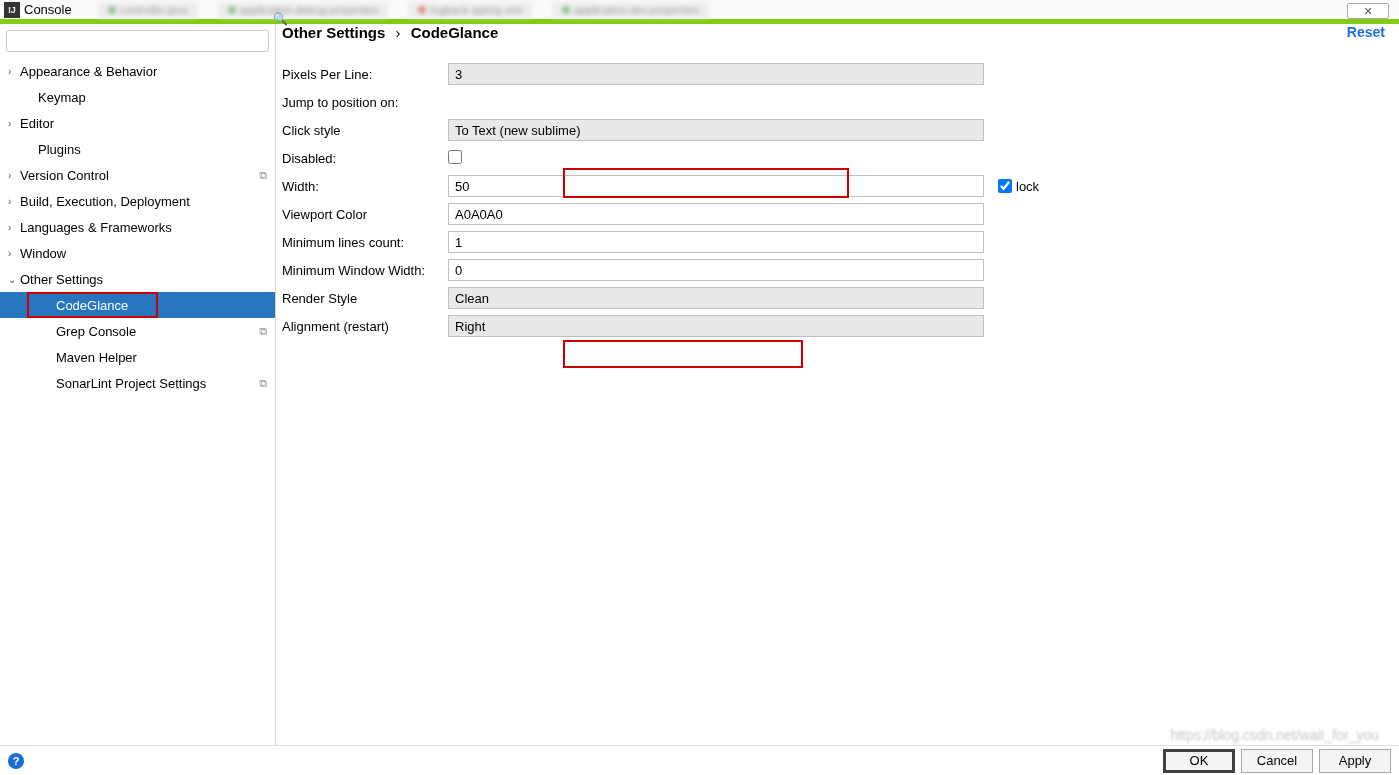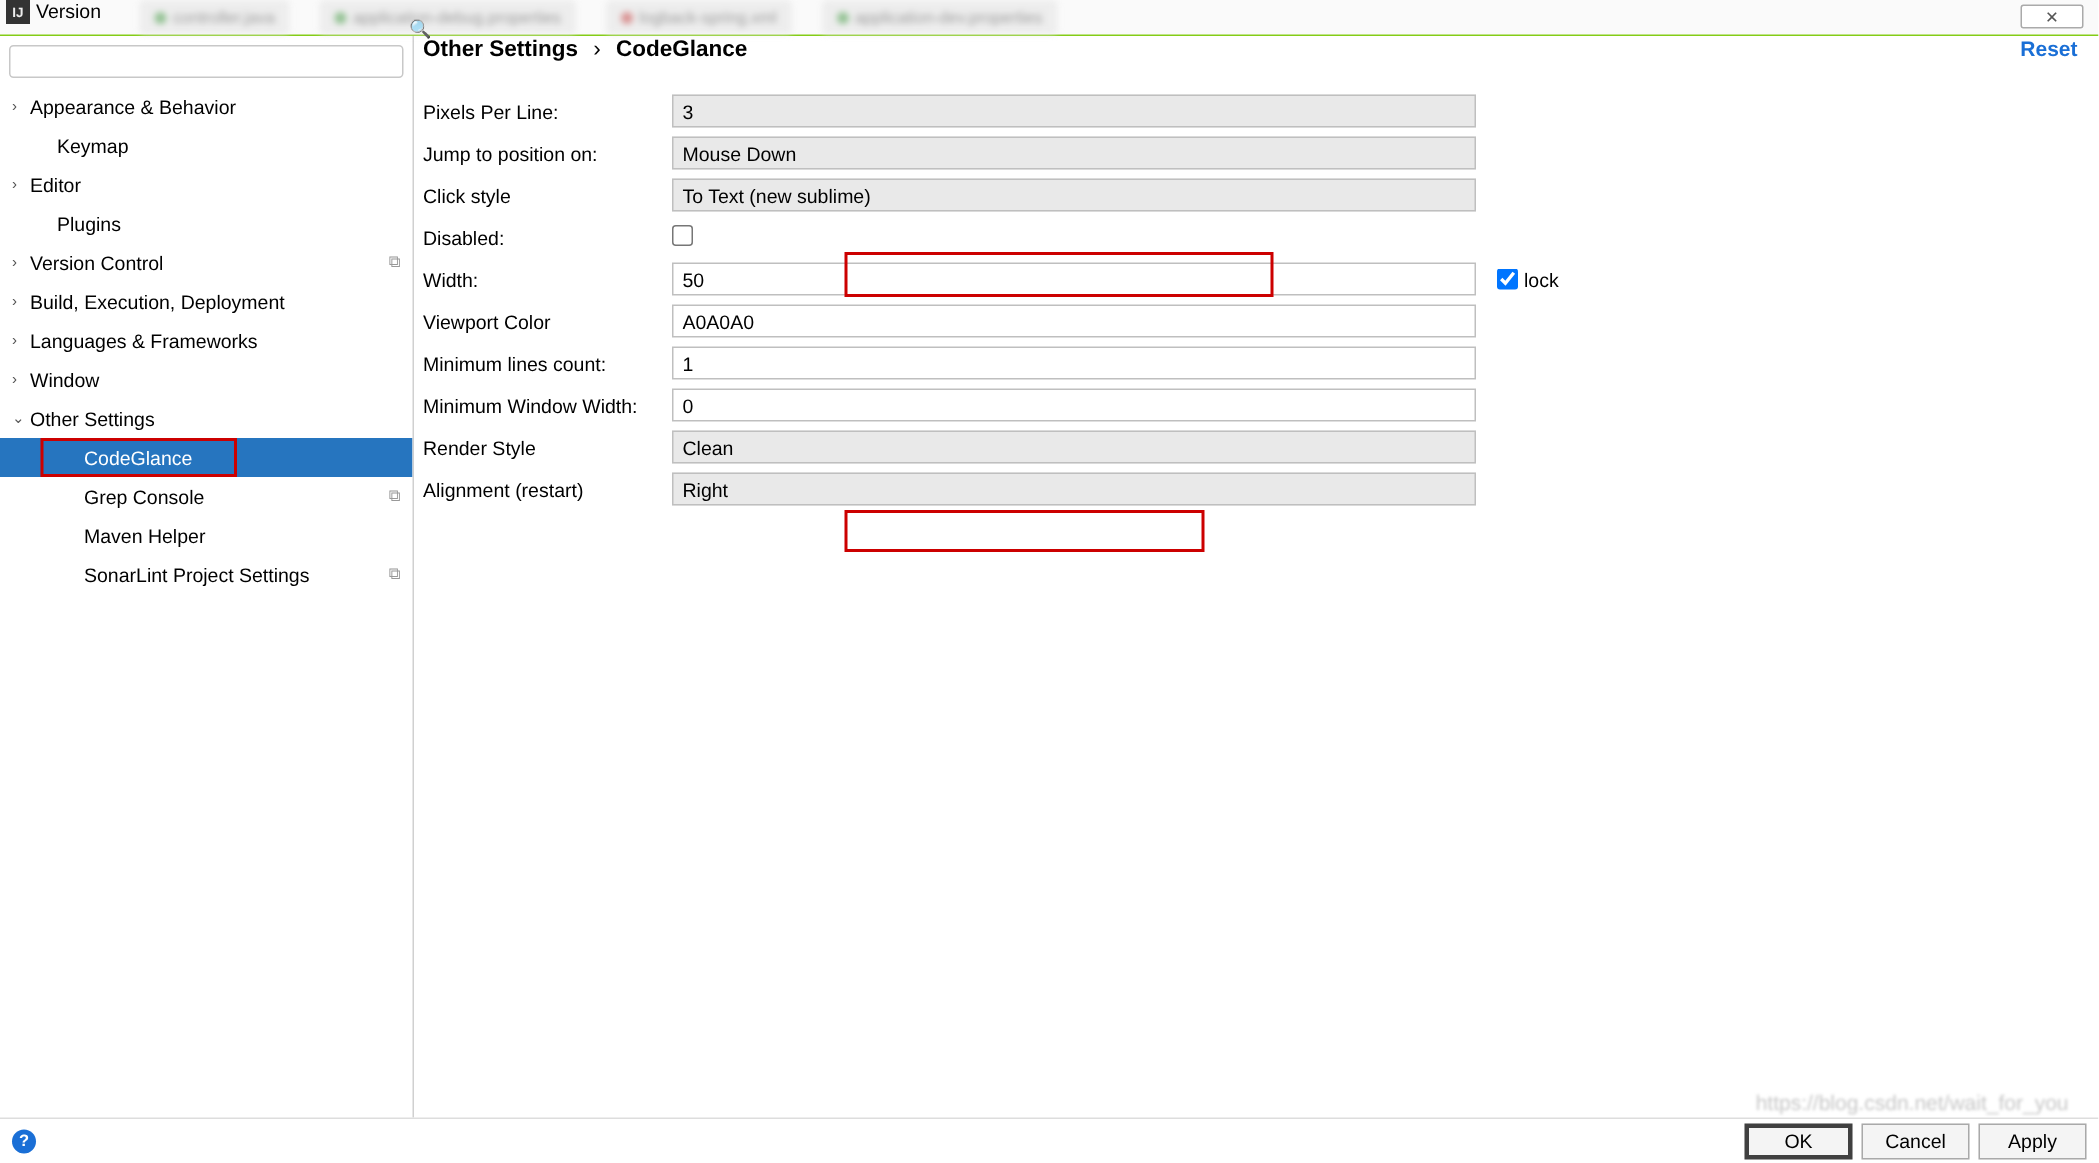--- a/index.html
+++ b/index.html
@@ -1,19 +1,19 @@
 <!DOCTYPE html>
 <html><head>
 <meta charset="utf-8">
 <style>
 * { box-sizing: border-box; margin: 0; padding: 0; }
 body { font-family: "Segoe UI", Tahoma, sans-serif; font-size: 13px; color: #000; background: #fff; width: 1399px; height: 775px; overflow: hidden; position: relative; }
 
 
-.titlebar { height: 24px; display: flex; border-bottom: 1px solid #84cc16; position: relative; background: #fafafa; }
+.titlebar { height: 24px; display: flex; align-items: center; border-bottom: 5px solid #84cc16; position: relative; background: #fafafa; }
 .titlebar .app-icon { width: 16px; height: 16px; background: #333; margin: 0 4px; display: flex; align-items: center; justify-content: center; color: #eee; font-size: 9px; font-weight: bold; }
 .titlebar .title { font-size: 13px; padding-right: 8px; }
 .close-box { position: absolute; right: 10px; top: 3px; width: 42px; height: 16px; border: 1px solid #aaa; border-radius: 2px; display: flex; align-items: center; justify-content: center; font-size: 11px; color: #555; background: #fff;}
 .blur-tabs { display: flex; gap: 20px; margin-left: 18px; filter: blur(2px); opacity: .7; }
 .blur-tab { background: #e8e8e8; border-radius: 3px; padding: 2px 10px; font-size: 11px; color: #777; display:flex; align-items:center; gap:4px; }
 .blur-tab .d { width: 8px; height:8px; border-radius:50%; background:#6a6; }
 
 
 .main { display: flex; height: 721px; }
 .sidebar { width: 276px; border-right: 1px solid #d0d0d0; display: flex; flex-direction: column; }
@@ -58,21 +58,21 @@
 .footer button { min-width: 72px; height: 24px; margin-left: 6px; border: 1px solid #a9a9a9; background: #f4f4f4; font-size: 13px; padding: 0 14px; }
 .footer button.primary { border: 3px solid #404040; }
 .watermark { position:absolute; right:20px; bottom:32px; font-size:14px; color:#c7c7c7; filter:blur(1px); }
 .tree-wrap { position:relative; }
 </style>
 </head>
 <body>
 
 <div class="titlebar">
   <div class="app-icon">IJ</div>
-  <div class="title">Version</div>
+  <div class="title">Console</div>
   <div class="blur-tabs">
     <div class="blur-tab">
         <span class="d"></span>
         <span>controller.java</span>
       </div>
     <div class="blur-tab">
         <span class="d"></span>
         <span>application-debug.properties</span>
       </div>
     <div class="blur-tab">
@@ -165,21 +165,20 @@
       <div class="reset-link">Reset</div>
     </div>
 
     <div class="form">
       <div class="form-row">
         <div class="lbl">Pixels Per Line:</div>
         <div class="ctrl"><select><option>3</option></select></div>
       </div>
       <div class="form-row">
         <div class="lbl">Jump to position on:</div>
-        <div class="ctrl"><select><option>Mouse Down</option></select></div>
       </div>
       <div class="form-row">
         <div class="lbl">Click style</div>
         <div class="ctrl"><select><option>To Text (new sublime)</option></select></div>
       </div>
       <div class="form-row">
         <div class="lbl">Disabled:</div>
         <div class="ctrl"><input type="checkbox" class="chk" style=""></div>
       </div>
       <div class="form-row">

